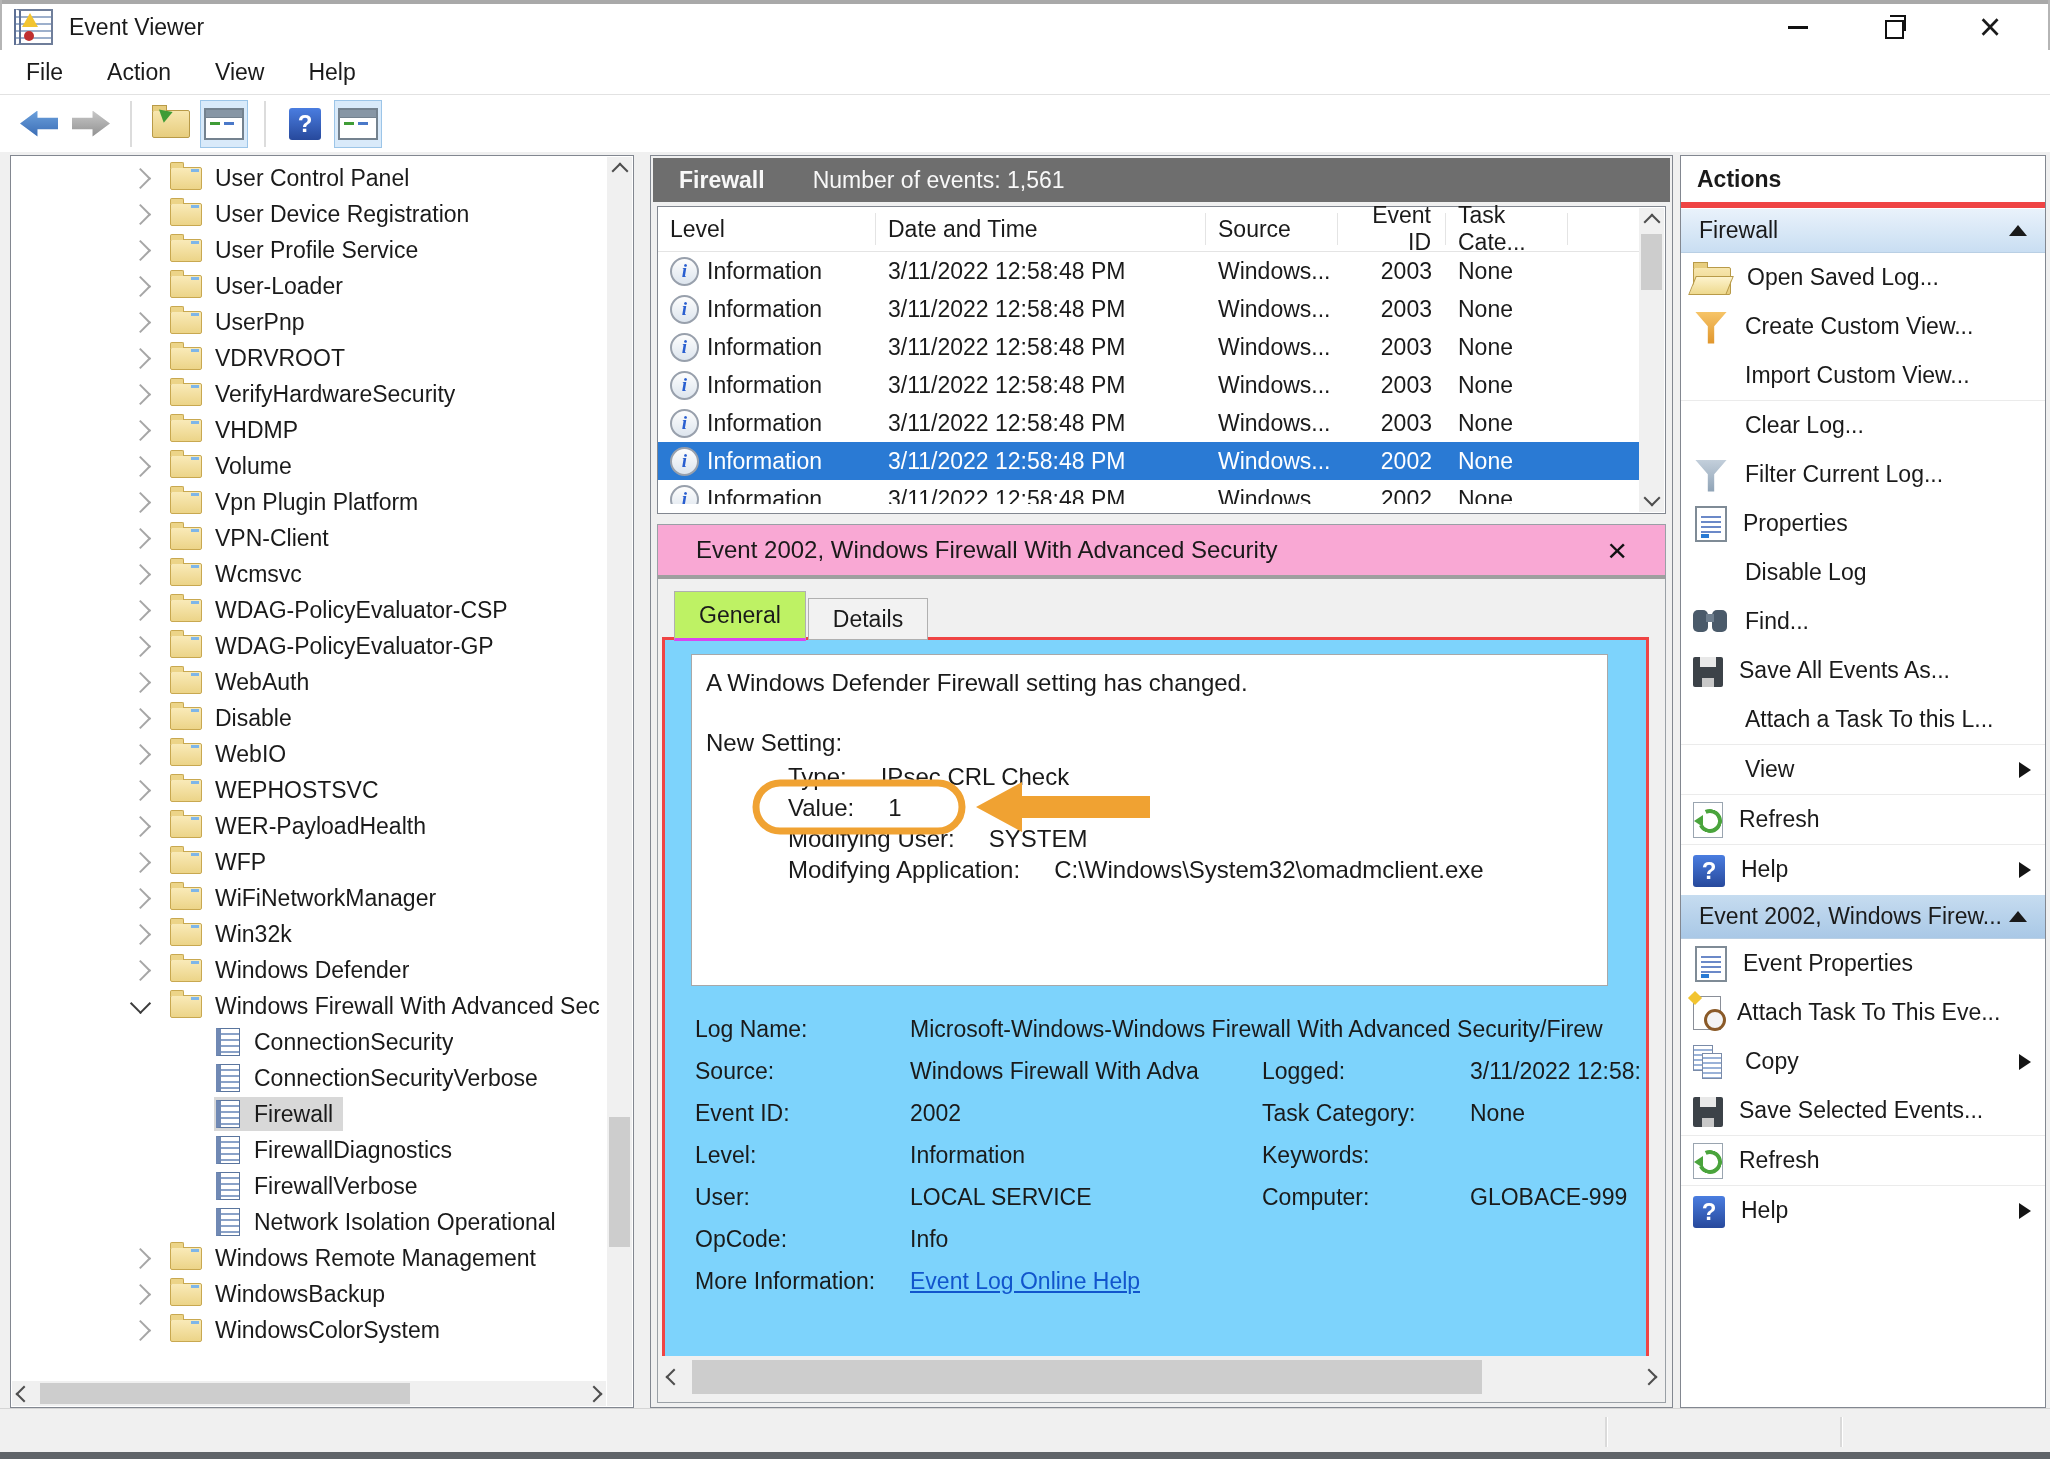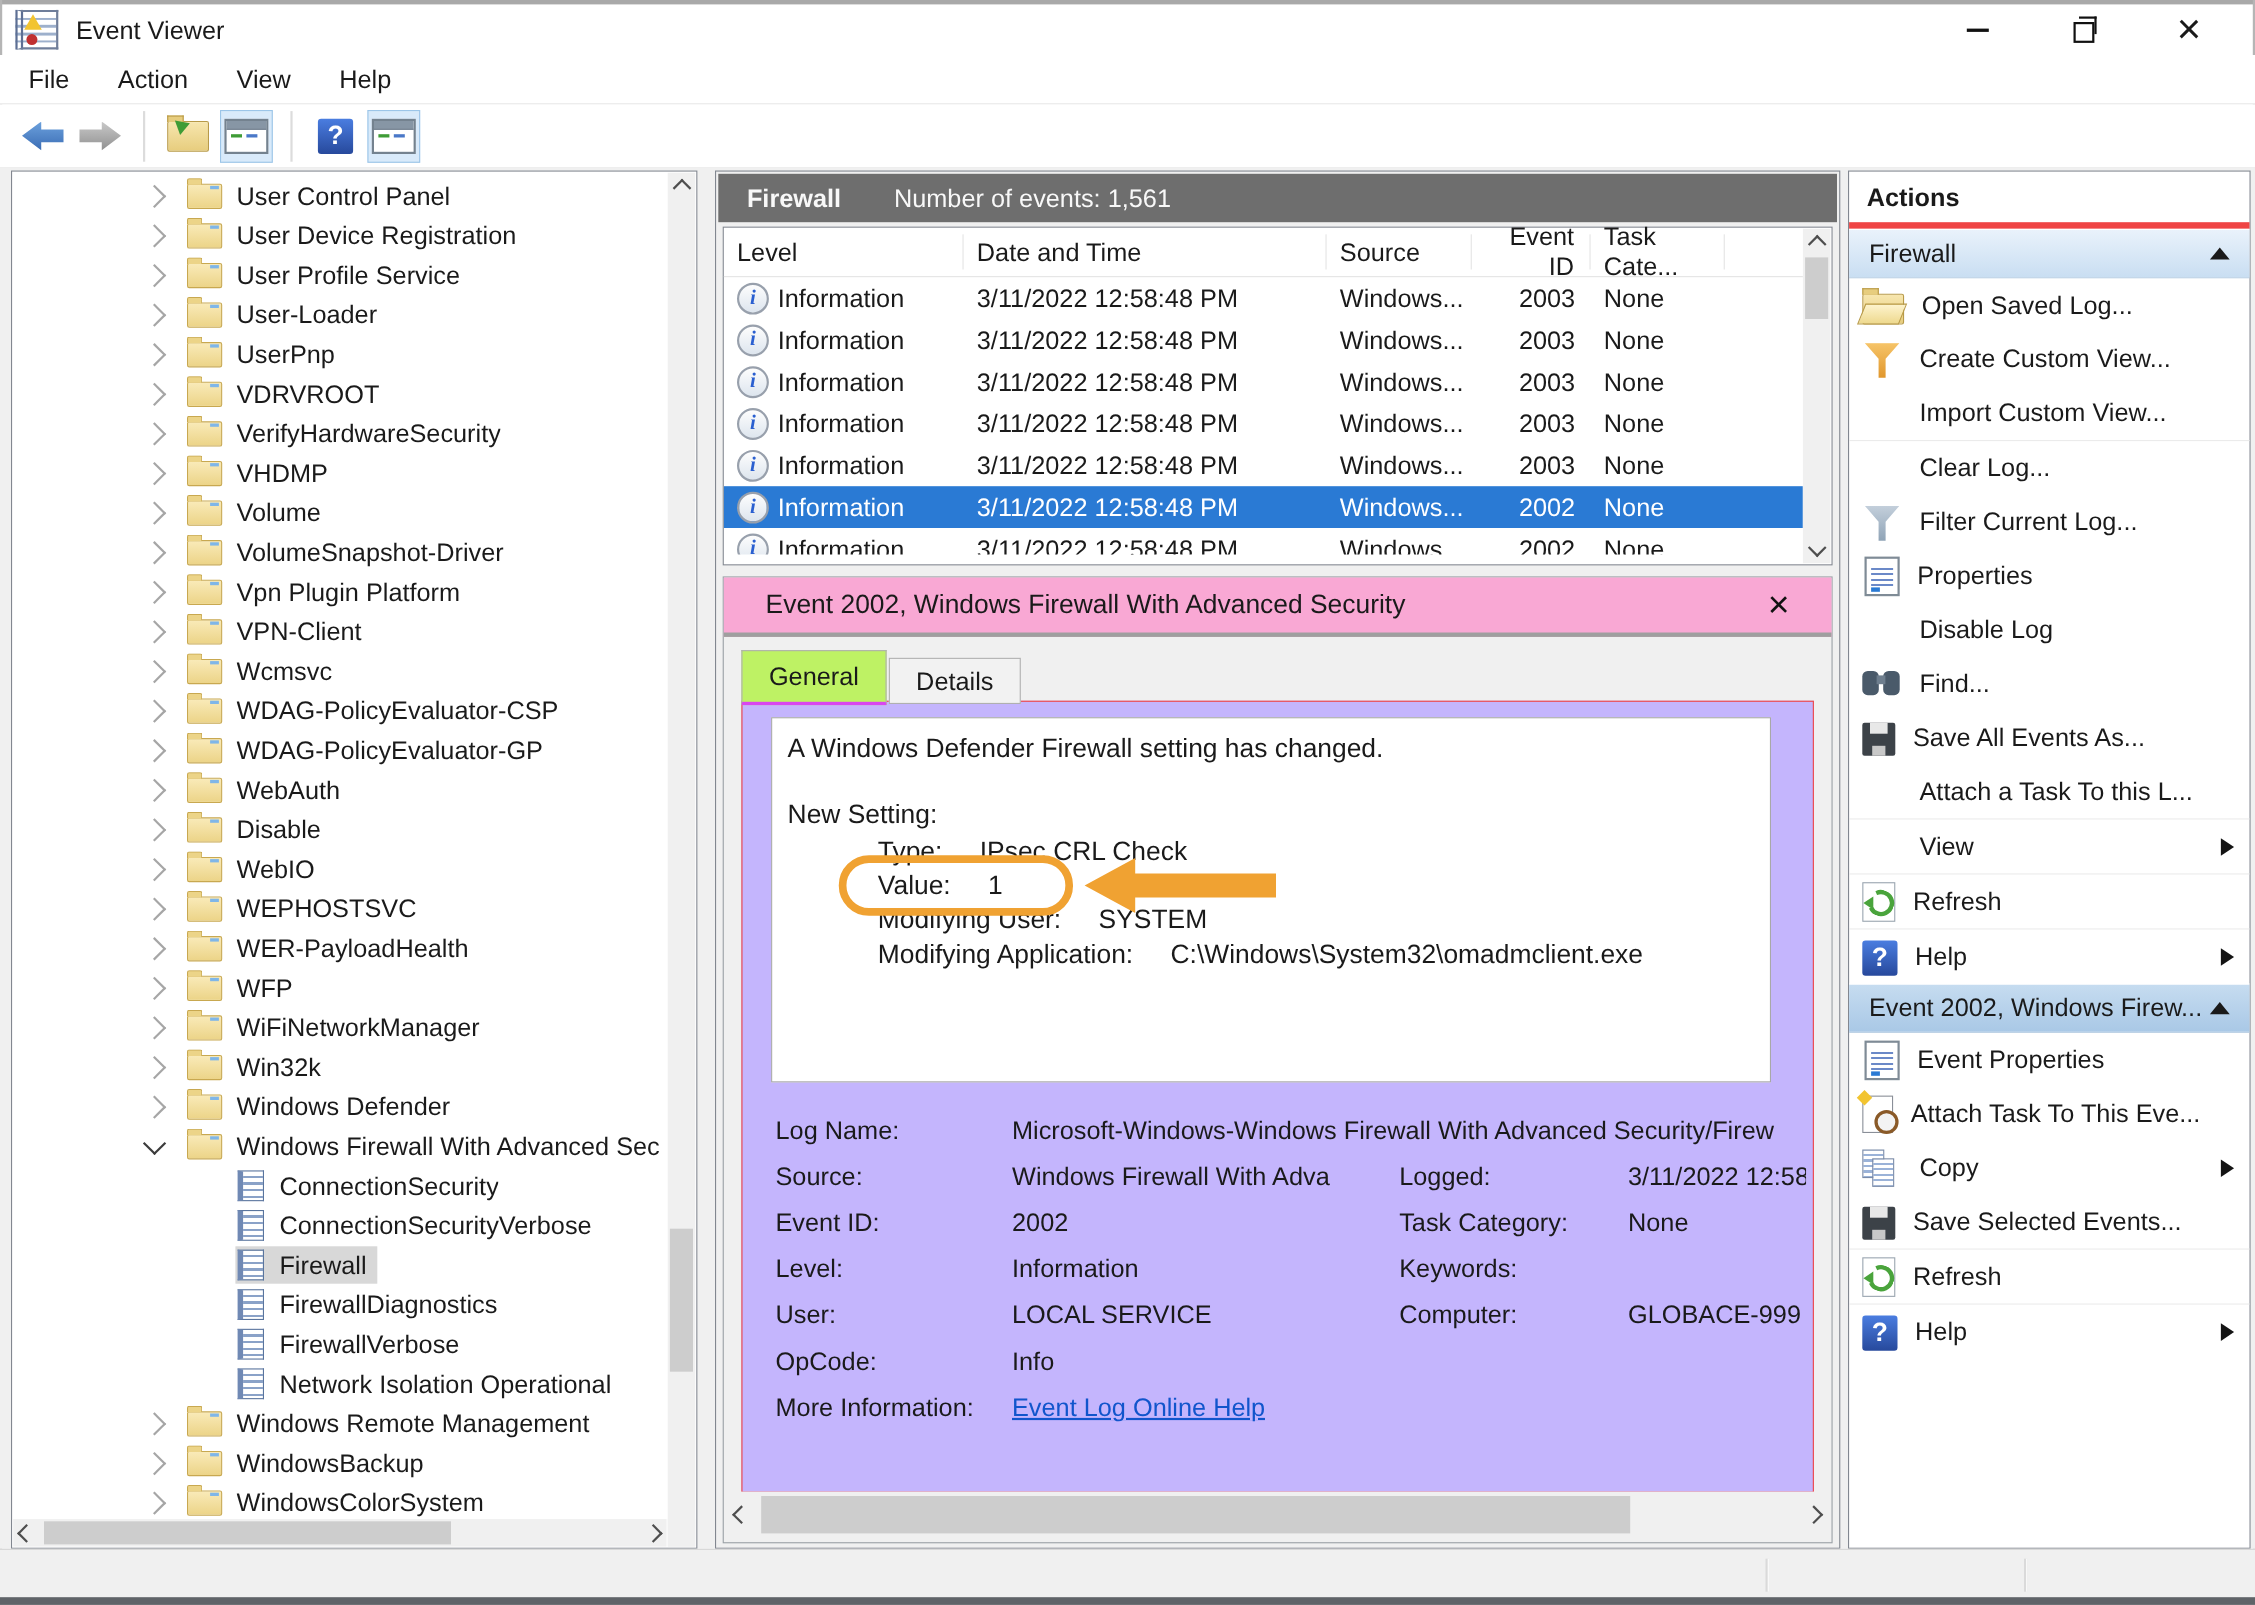--- a/index.html
+++ b/index.html
@@ -113,21 +113,21 @@
   .info-icon::before{content:"i";}
   .ev-vscroll{top:1px;bottom:1px;}
 
   
   .detail-pane{position:absolute;left:6px;right:6px;top:368px;height:879px;background:#f0f0f0;border:1px solid #9aa0a6;box-sizing:border-box;}
   .d-title{height:50px;background:#f9a8d4;border-bottom:4px solid #9f9f9f;display:flex;align-items:center;padding:0 38px;font-size:24px;}
   .d-close{margin-left:auto;font-size:34px;line-height:30px;color:#111;}
   .tabs{position:absolute;top:66px;left:16px;display:flex;align-items:flex-end;z-index:3;}
   .tab{height:40px;padding:0 24px;display:flex;align-items:center;border:1px solid #b0b0b0;background:#f2f2f2;margin-right:2px;}
   .tab.active{height:46px;background:#bef264;border-bottom:3px solid #d946ef;margin-bottom:-1px;}
-  .tab-page{position:absolute;left:16px;right:16px;top:112px;height:718px;background:#c4b5fd;border:1px solid #ef4444;}
+  .tab-page{position:absolute;left:4px;right:16px;top:112px;height:718px;background:#7dd3fc;border:3px solid #ef4444;}
   .msg-box{position:absolute;left:26px;right:38px;top:14px;height:332px;border:1px solid #a8a8a8;background:#fff;padding-top:14px;font-size:24px;box-sizing:border-box;}
   .msg-line{padding-left:14px;height:32px;}
   .new-setting{padding-left:14px;margin-top:28px;height:32px;}
   .s-row{position:relative;display:flex;align-items:center;height:31px;padding-left:96px;}
   .s-label{margin-right:34px;}
   .annot{display:none;position:absolute;left:56px;top:-17px;width:560px;height:64px;pointer-events:none;z-index:5;}
   .s-row.hl .annot{display:block;}
   .fields{position:absolute;left:14px;right:6px;top:368px;font-size:23px;}
   .f-row{display:flex;align-items:center;height:42px;padding-left:16px;white-space:nowrap;overflow:hidden;}
   .f-label{width:215px;flex:0 0 auto;}
@@ -319,27 +319,20 @@
           </div>
 
           <div class="tree-row">
             <span class="chev"></span>
             <span class="t-inner">
               <span class="t-icon folder"></span>
               <span class="t-label">Volume</span>
             </span>
           </div>
 
-          <div class="tree-row">
-            <span class="chev"></span>
-            <span class="t-inner">
-              <span class="t-icon folder"></span>
-              <span class="t-label">VolumeSnapshot-Driver</span>
-            </span>
-          </div>
 
           <div class="tree-row">
             <span class="chev"></span>
             <span class="t-inner">
               <span class="t-icon folder"></span>
               <span class="t-label">Vpn Plugin Platform</span>
             </span>
           </div>
 
           <div class="tree-row">

